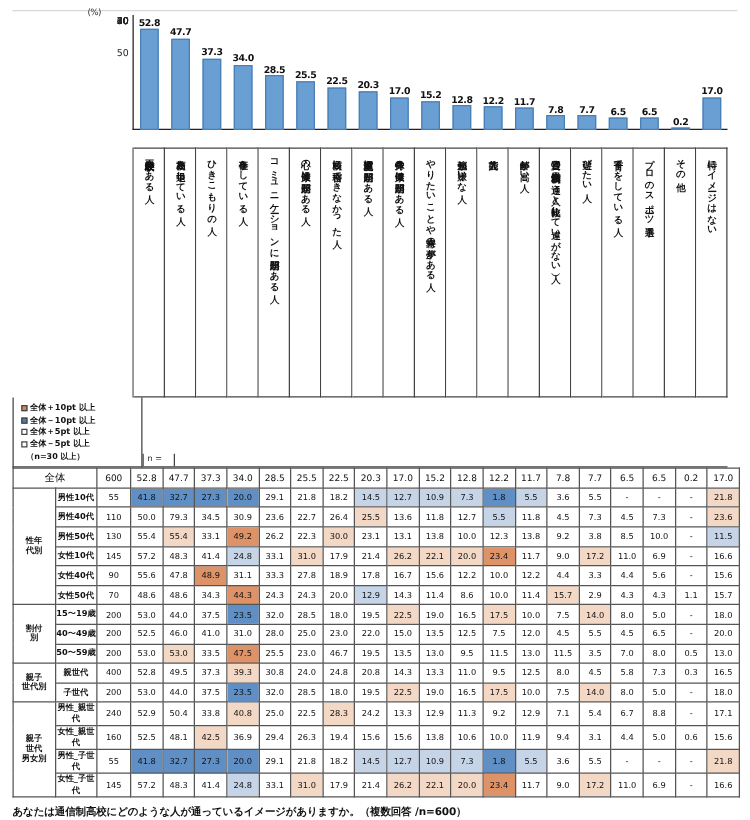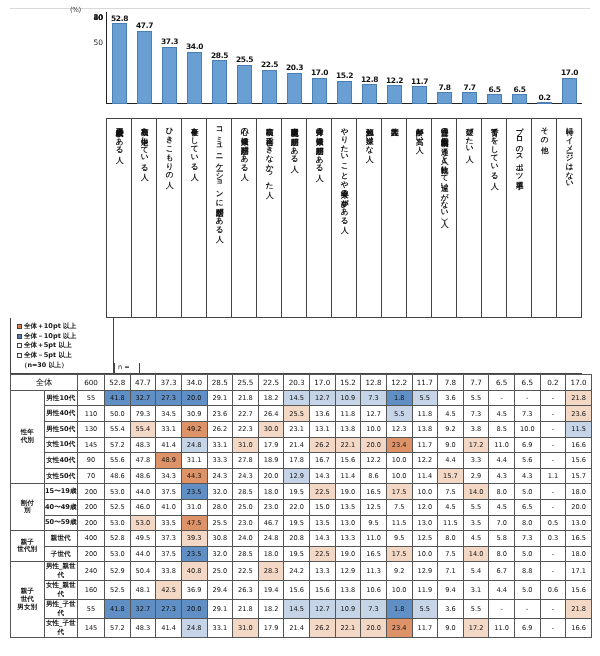--- a/index.html
+++ b/index.html
@@ -640,13 +640,14 @@
           <td class="">9.0</td>
           <td class="h-or-1 ">17.2</td>
           <td class="">11.0</td>
           <td class="">6.9</td>
           <td class="">-</td>
           <td class="">16.6</td>
         </tr>
       </tbody>
   </table>
 
+  <div class="caption">あなたは通信制高校にどのような人が通っているイメージがありますか。（複数回答 /n=600）</div>
 </div>
 
 </body></html>

